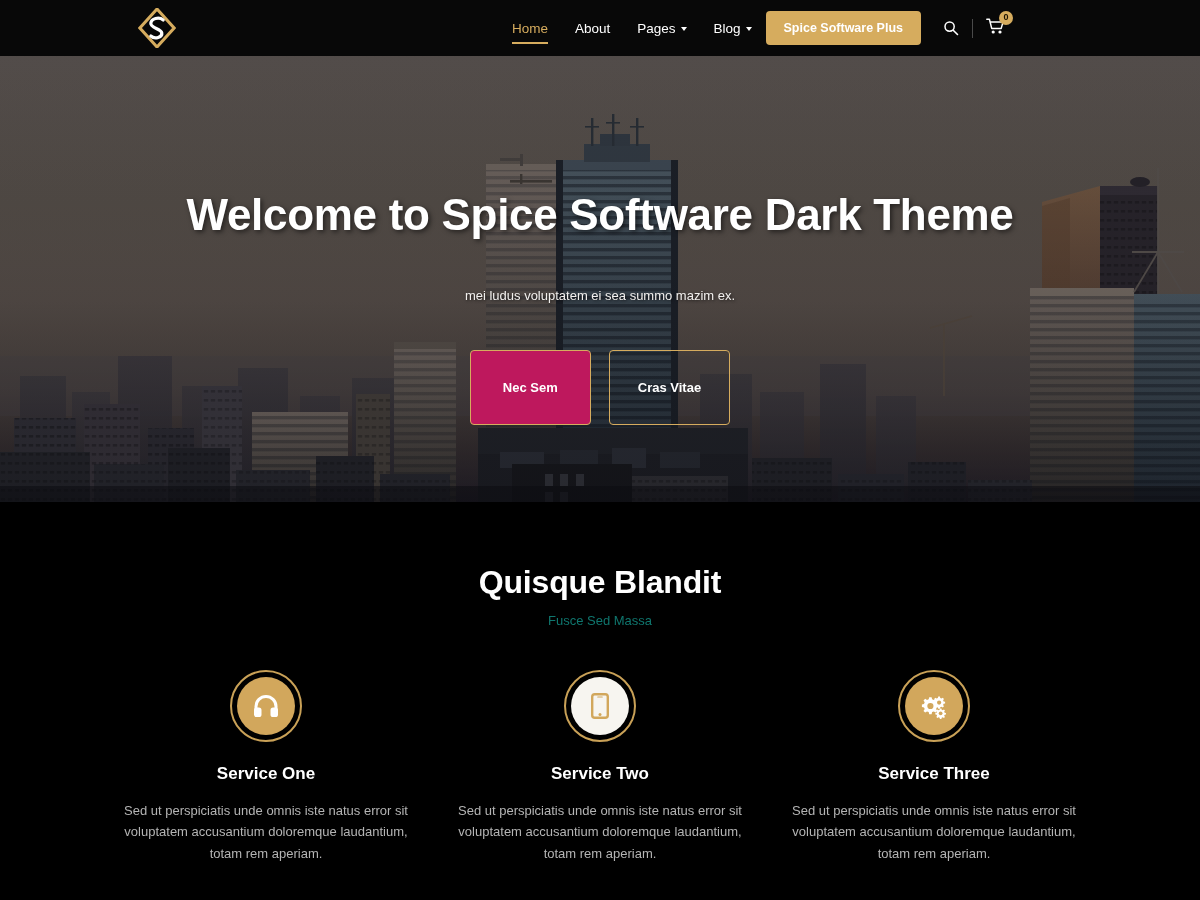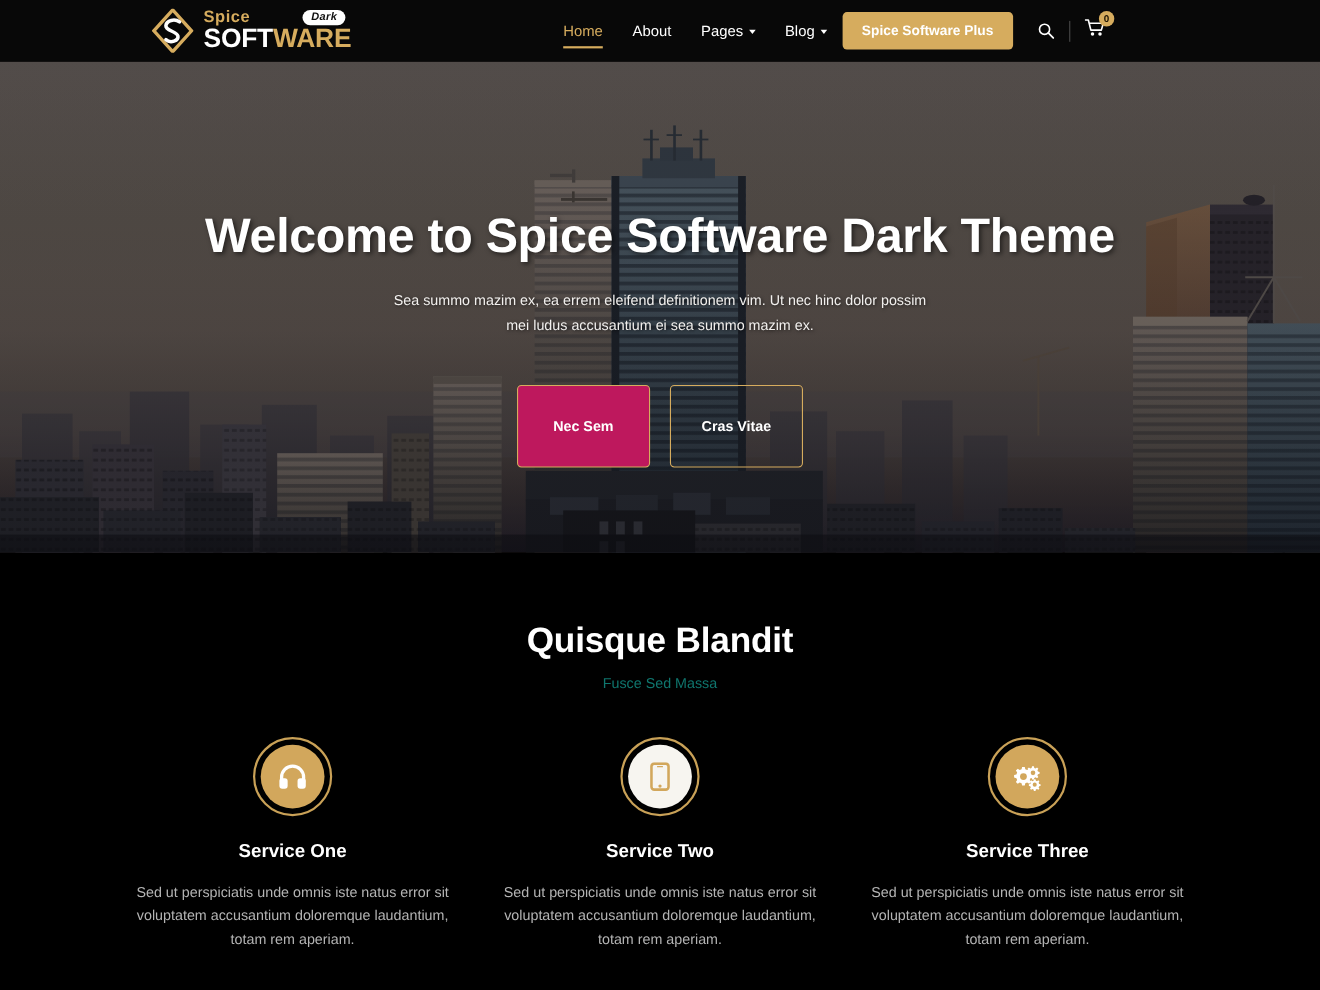--- a/index.html
+++ b/index.html
@@ -265,25 +265,20 @@
 </head>
 <body>
 
 <div class="header">
 
   <a class="brand">
     <svg class="brand-mark" viewBox="0 0 40 42">
       <path d="M20 1 L38 21 L20 41 L2 21 Z" fill="none" stroke="#d6ac5e" stroke-width="3.2"></path>
       <path d="M26.5 12.5 C22 9 14 11 13.5 16 C13 21 24 21.5 25 26 C25.8 30.5 18 33.5 13.5 29.5" fill="none" stroke="#ffffff" stroke-width="3.4" stroke-linecap="round"></path>
     </svg>
-    <span class="brand-text">
-      <span class="brand-top">Spice</span>
-      <span class="brand-bottom"><span class="bb-soft">SOFT</span><span class="bb-ware">WARE</span></span>
-      <span class="dark-badge">Dark</span>
-    </span>
   </a>
 
   <nav class="nav">
     <a class="nav-item active">
         <span>Home</span>
       </a>
     <a class="nav-item">
         <span>About</span>
       </a>
     <a class="nav-item">
@@ -508,22 +503,22 @@
 
       <rect x="0" y="430" width="1200" height="32" fill="#0d0d12" opacity=".55"></rect>
     </svg>
 
     <div class="hero-overlay"></div>
   </div>
 
   <div class="hero-content">
     <h1 class="hero-title">Welcome to Spice Software Dark Theme</h1>
     <p class="hero-sub">
-      <span>Sea summo mazim ex, ea errem eleifend definitionem vim. Ut nec hinc dolor possim</span><br>
-      <span>mei ludus accusantium ei sea summo mazim ex.</span>
+      <br>
+      <span>mei ludus voluptatem ei sea summo mazim ex.</span>
     </p>
     <div class="hero-btns">
       <button class="btn-fill">Nec Sem</button>
       <button class="btn-outline">Cras Vitae</button>
     </div>
   </div>
 </div>
 
 <div class="services">
   <h2 class="sec-title">Quisque Blandit</h2>

